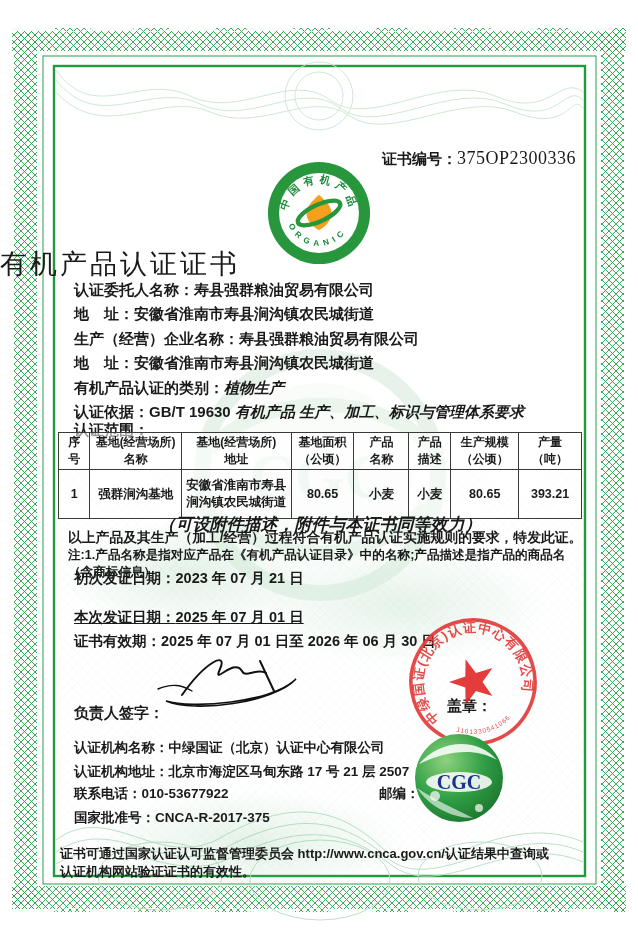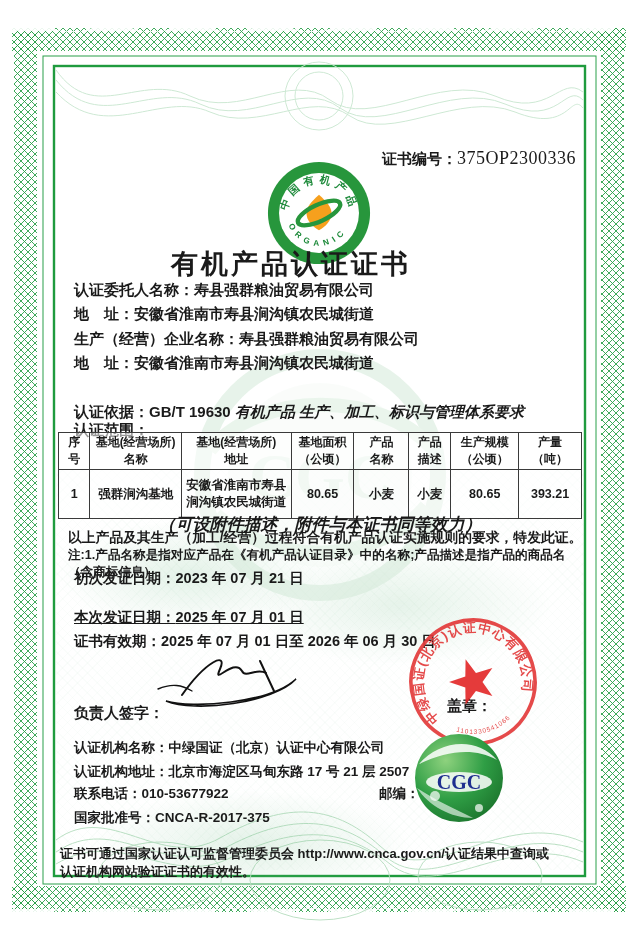--- a/index.html
+++ b/index.html
@@ -10,21 +10,21 @@
   
   .frame-svg{position:absolute;inset:0;width:638px;height:941px;pointer-events:none;}
   .inner-texture{position:absolute;left:56px;top:470px;width:528px;height:400px;opacity:.5;
      background:
        repeating-linear-gradient(45deg, rgba(60,160,90,.05) 0 1px, transparent 1px 7px),
        repeating-linear-gradient(-45deg, rgba(60,160,90,.05) 0 1px, transparent 1px 7px);}
   .soft-wave{position:absolute;border-radius:50%;filter:blur(2px);}
   
   .certno{right:62px;top:148px;font-size:15px;font-weight:700;}
   .certno .num{font-family:"Liberation Serif","DejaVu Serif",serif;font-size:18px;font-weight:400;letter-spacing:.5px;}
-  .title{left:0;top:246px;width:582px;text-align:center;font-size:27px;font-weight:700;letter-spacing:3px;}
+  .title{left:0;top:246px;width:582px;font-size:27px;font-weight:400;letter-spacing:3px;}
   .infoline{left:74px;height:21px;font-size:15px;font-weight:700;white-space:nowrap;}
   .kaiti{font-style:italic;font-weight:600;}
   table.scope{position:absolute;left:58px;top:432px;width:524px;border-collapse:collapse;table-layout:fixed;}
   table.scope th{border:1.4px solid #3a3a3a;font-size:12px;font-weight:700;height:34px;
      white-space:pre-line;text-align:center;vertical-align:middle;padding:1px;background:rgba(255,255,255,.55);}
   table.scope td{border:1.4px solid #3a3a3a;font-size:12.5px;font-weight:600;height:46px;
      white-space:pre-line;text-align:center;vertical-align:middle;padding:1px;background:rgba(255,255,255,.45);}
   .attach-note{left:58px;top:513px;width:524px;text-align:center;font-size:17px;}
   .stmt{left:68px;white-space:nowrap;}
   .conformity{top:529px;font-size:13.8px;font-weight:700;}
@@ -123,20 +123,23 @@
     <span>认证委托人名称：</span><span>寿县强群粮油贸易有限公司</span>
   </div>
   <div class="abs infoline" style="top:305px;">
     <span>地　址：</span><span>安徽省淮南市寿县涧沟镇农民城街道</span>
   </div>
   <div class="abs infoline" style="top:330px;">
     <span>生产（经营）企业名称：</span><span>寿县强群粮油贸易有限公司</span>
   </div>
   <div class="abs infoline" style="top:354px;">
     <span>地　址：</span><span>安徽省淮南市寿县涧沟镇农民城街道</span>
+  </div>
+  <div class="abs infoline" style="top:379px;">
+    <span>有机产品认证的类别：</span><span class="kaiti">植物生产</span>
   </div>
   <div class="abs infoline" style="top:403px;">
     <span>认证依据：</span><span>GB/T 19630</span>&nbsp;<span class="kaiti">有机产品 生产、加工、标识与管理体系要求</span>
   </div>
   <div class="abs infoline" style="top:421px;">
     <span>认证范围：</span>
   </div>
 
   <table class="scope">
     <colgroup>

